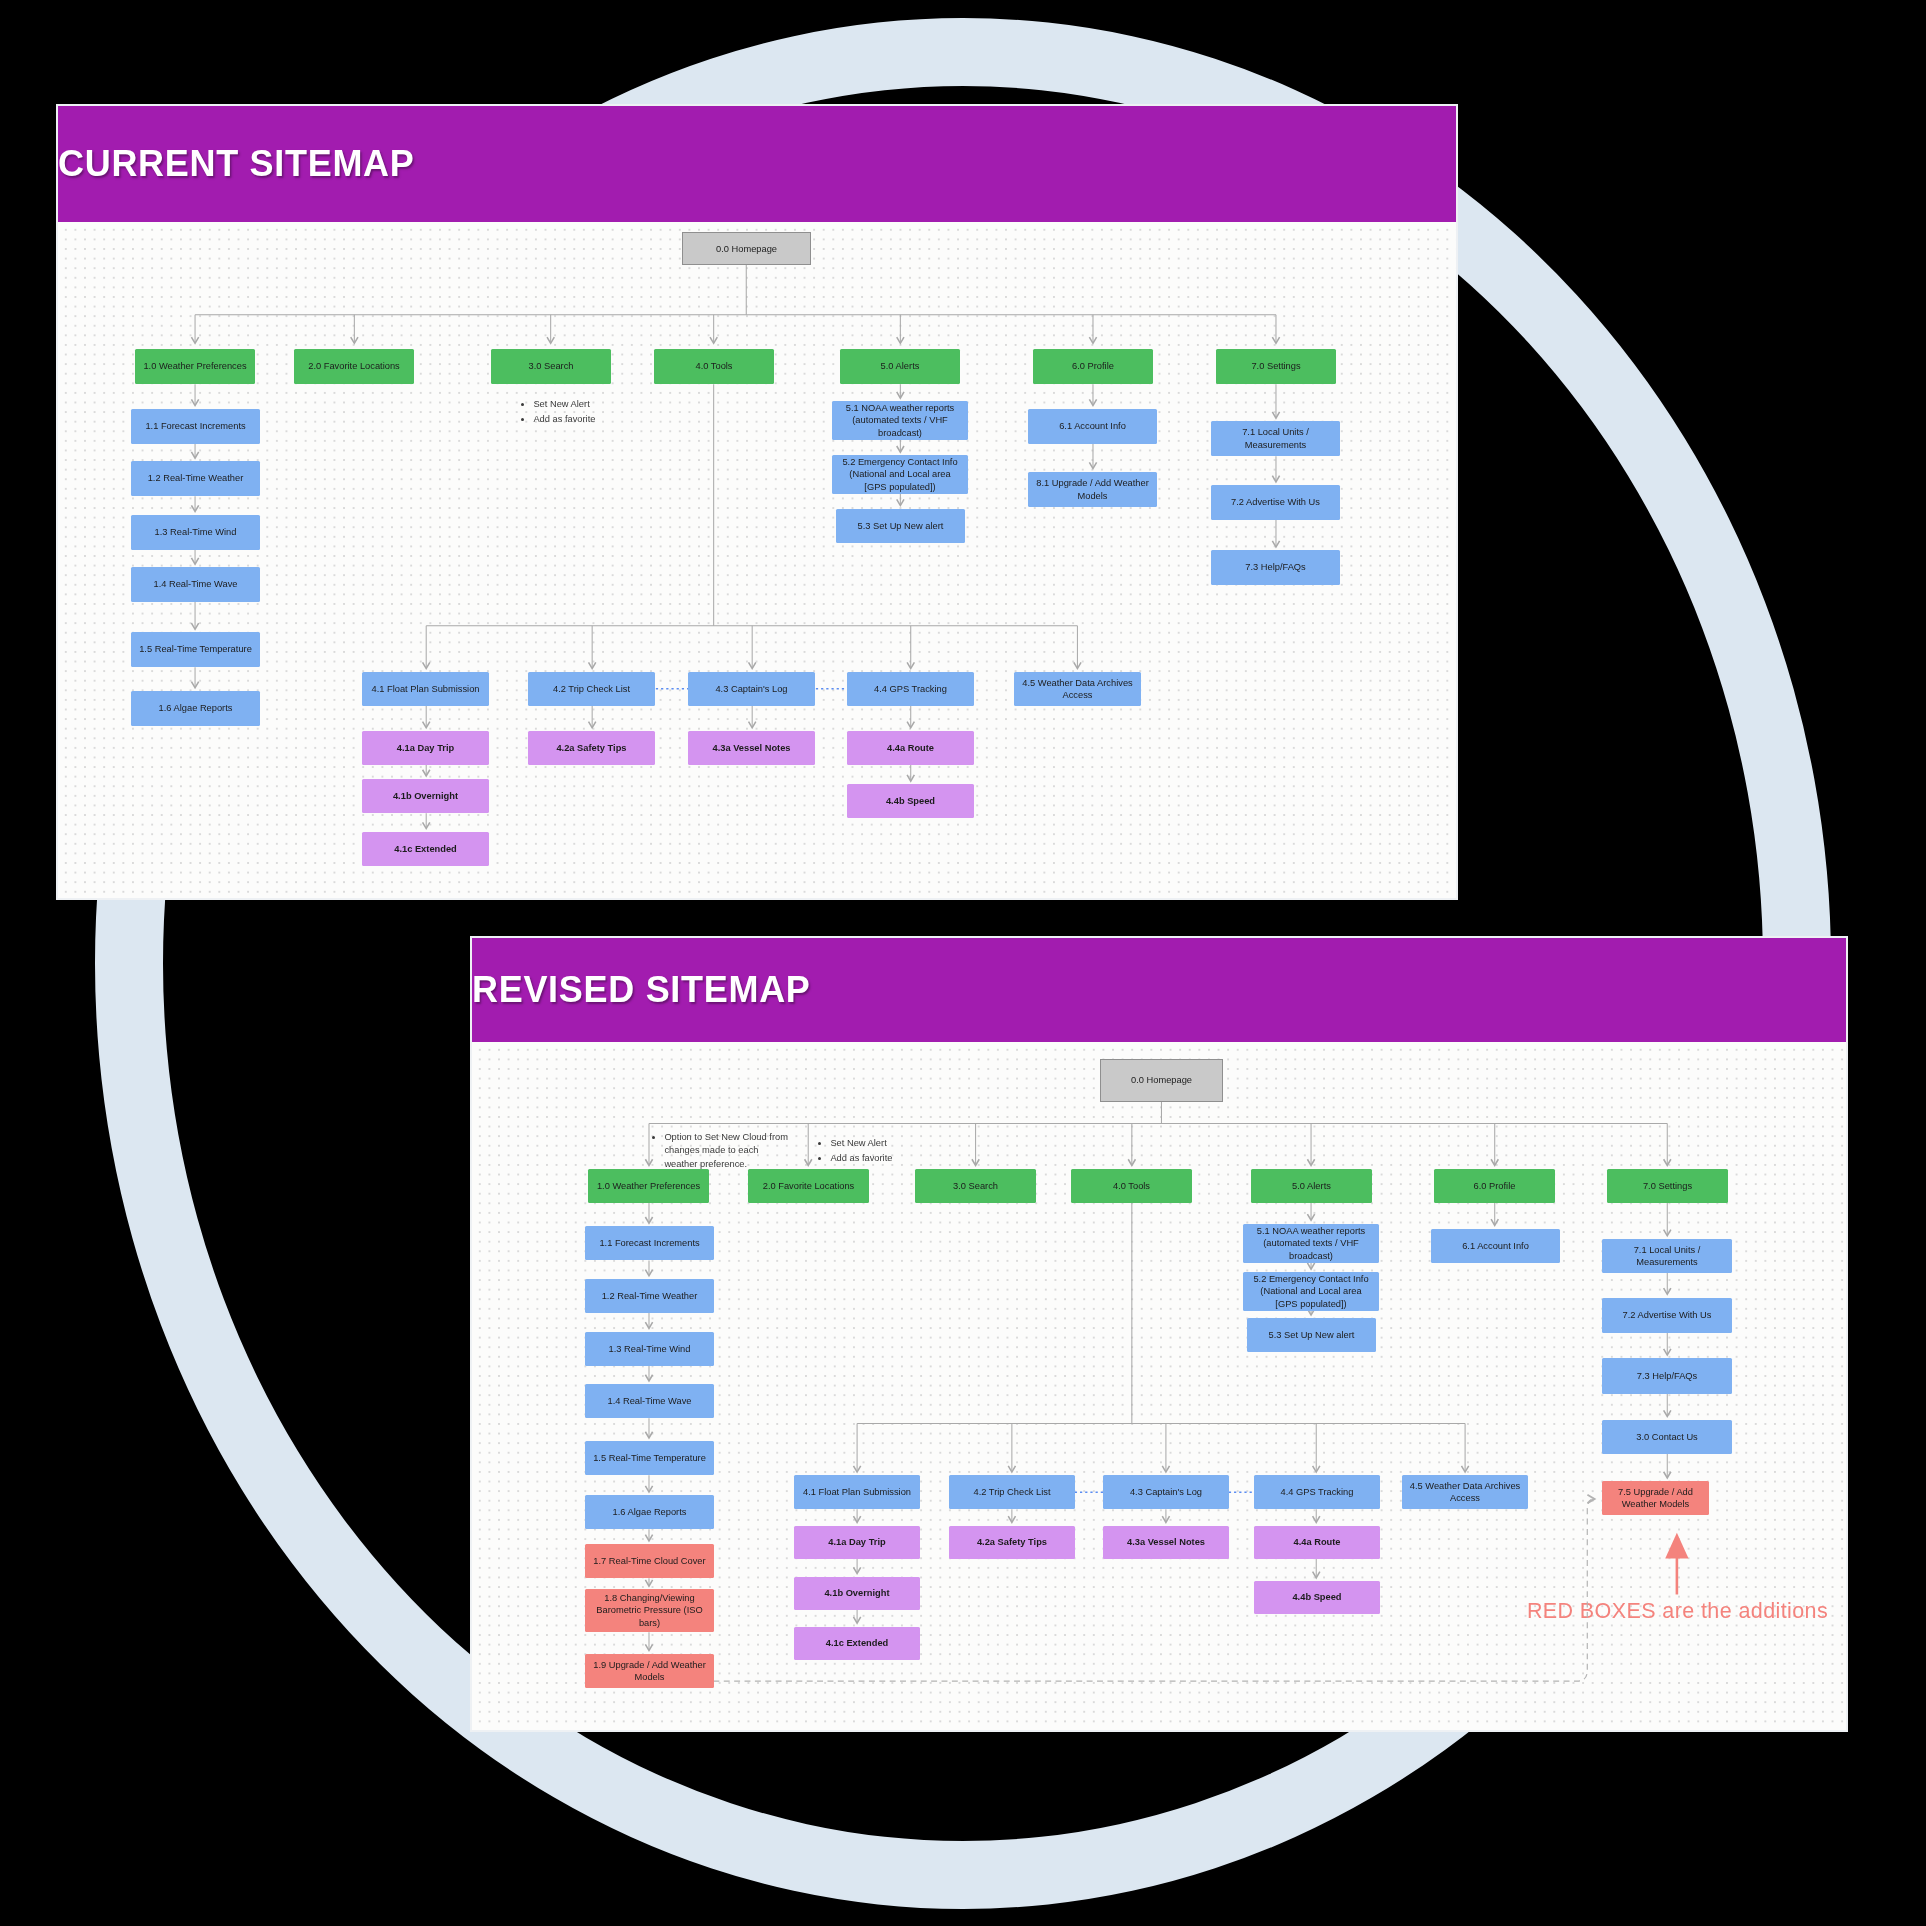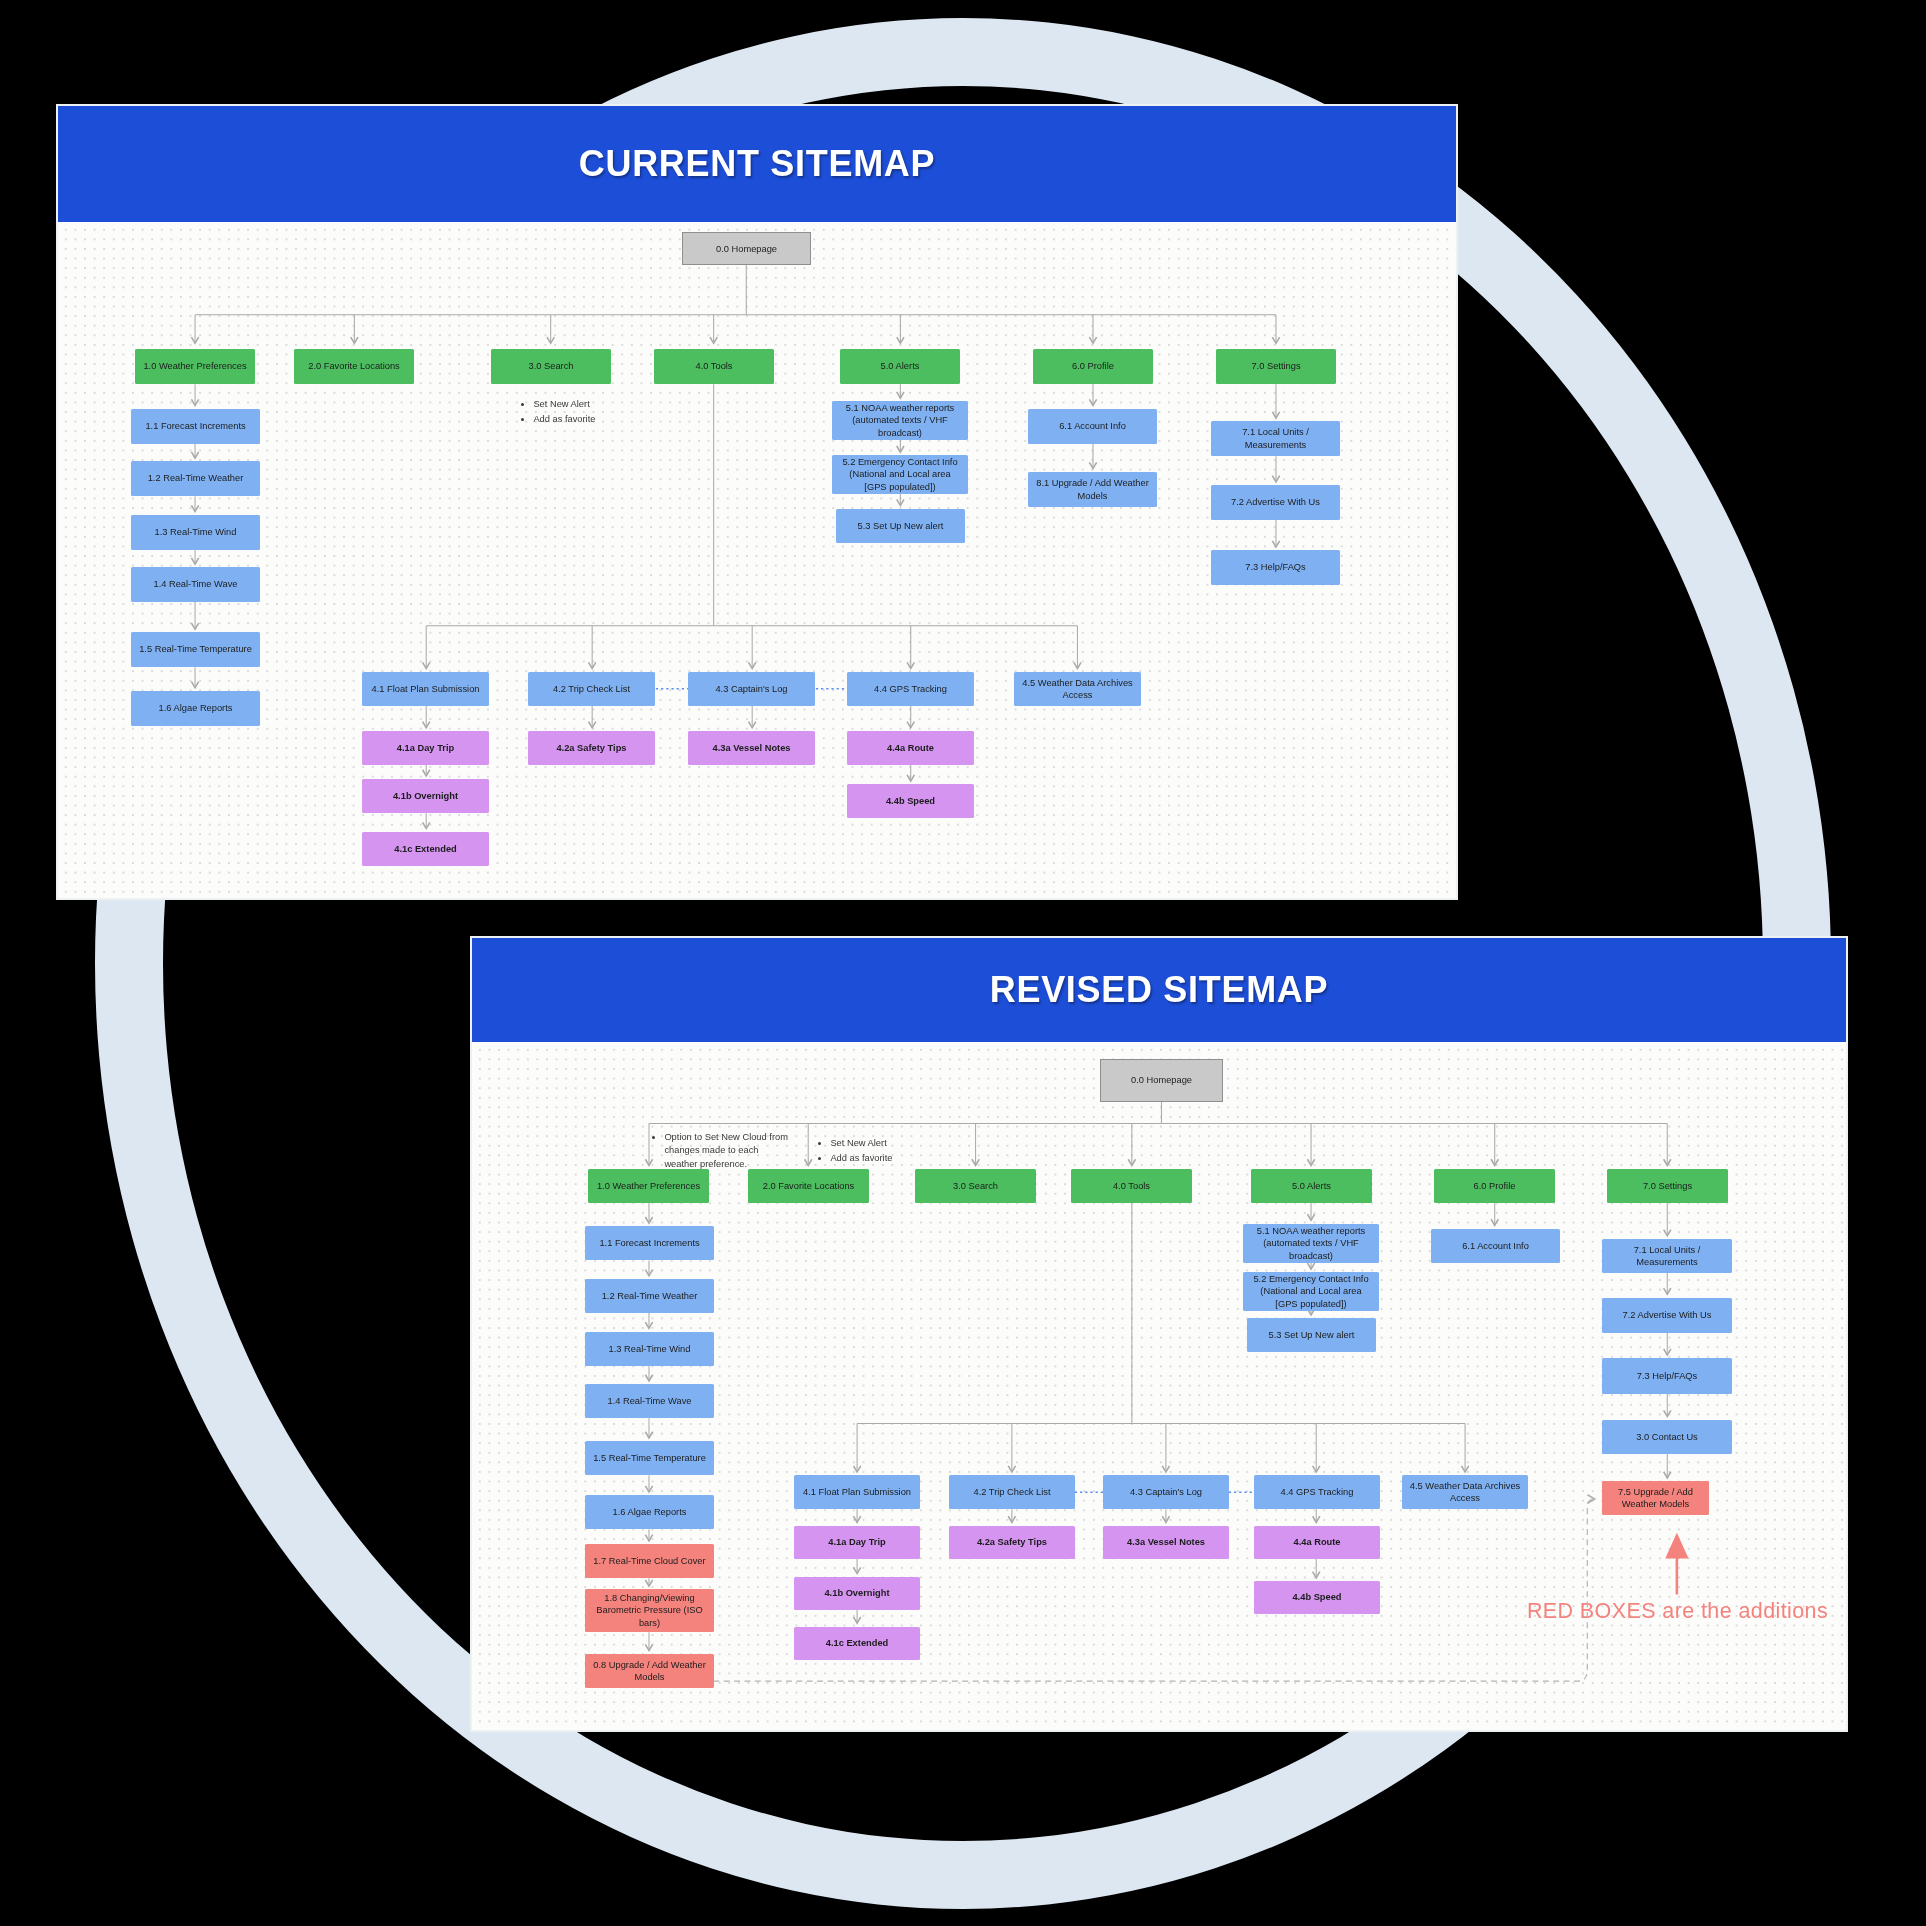--- a/index.html
+++ b/index.html
@@ -8,21 +8,21 @@
   .scene{position:absolute;inset:0;}
 
   
   .ring{position:absolute;left:95px;top:18px;width:1736px;height:1891px;
         border:68px solid #dce7f1;border-radius:50%;box-sizing:border-box;z-index:0;}
 
   
   .panel{position:absolute;background:#fcfcfb;z-index:2;border:2.2px solid #eef1f4;box-sizing:border-box;}
   .panel-top{left:56px;top:104px;width:1402px;height:796px;}
   .panel-bottom{left:470px;top:936px;width:1378px;height:796px;}
-  .panel-header{background:#1d4ed8;display:flex;align-items:center;justify-content:center;}
+  .panel-header{background:#a21caf;display:flex;align-items:center;}
   .panel-top .panel-header{height:116px;}
   .panel-bottom .panel-header{height:104px;}
   .panel-header h1{margin:0;color:#fff;font-size:36px;font-weight:bold;letter-spacing:0.7px;
                    text-shadow:1.5px 1.5px 2.2px rgba(0,0,0,.35);}
   .canvas{position:relative;overflow:hidden;
           background-image:radial-gradient(circle,#dadada 0.8px,transparent 1.1px);
           background-size:9.6px 9.6px;background-position:3px 3px;}
   .panel-top .canvas{width:1398px;height:675px;}
   .panel-bottom .canvas{width:1373px;height:688px;}
 
@@ -328,21 +328,21 @@
         <div class="node page" style="left: 113px; top: 453px; width: 129px; height: 34px;">
           <span>1.6 Algae Reports</span>
         </div>
         <div class="node addition" style="left: 113px; top: 502px; width: 129px; height: 34px;">
           <span>1.7 Real-Time Cloud Cover</span>
         </div>
         <div class="node addition" style="left: 113px; top: 547px; width: 129px; height: 43px;">
           <span>1.8 Changing/Viewing Barometric Pressure (ISO bars)</span>
         </div>
         <div class="node addition" style="left: 113px; top: 612px; width: 129px; height: 34px;">
-          <span>0.8 Upgrade / Add Weather Models</span>
+          <span>1.9 Upgrade / Add Weather Models</span>
         </div>
         <div class="node page" style="left: 771px; top: 182px; width: 136px; height: 39px;">
           <span>5.1 NOAA weather reports (automated texts / VHF broadcast)</span>
         </div>
         <div class="node page" style="left: 771px; top: 230px; width: 136px; height: 39px;">
           <span>5.2 Emergency Contact Info (National and Local area [GPS populated])</span>
         </div>
         <div class="node page" style="left: 775px; top: 276px; width: 129px; height: 34px;">
           <span>5.3 Set Up New alert</span>
         </div>

